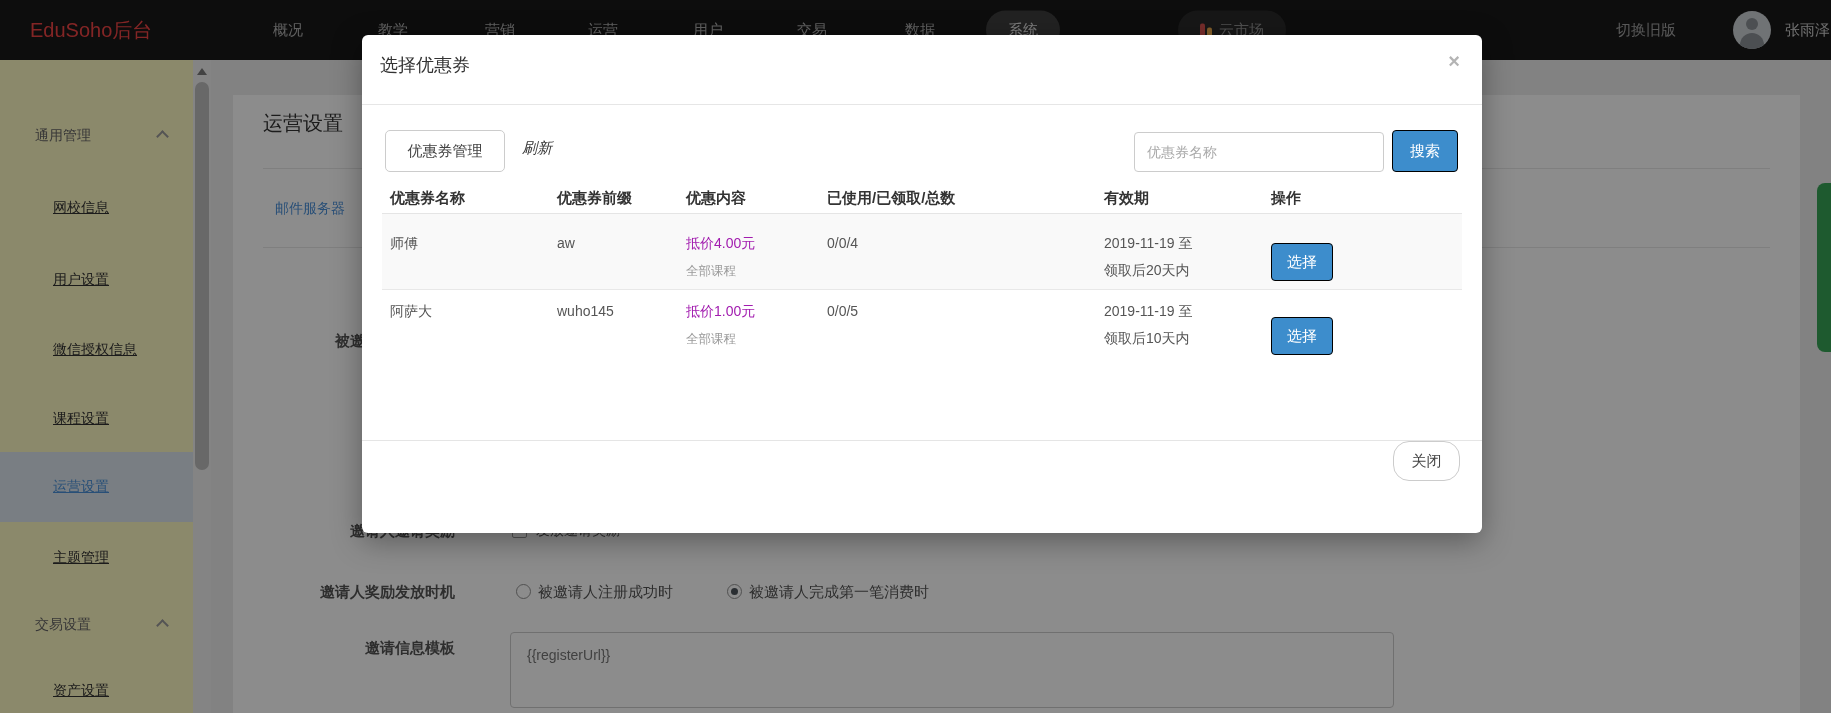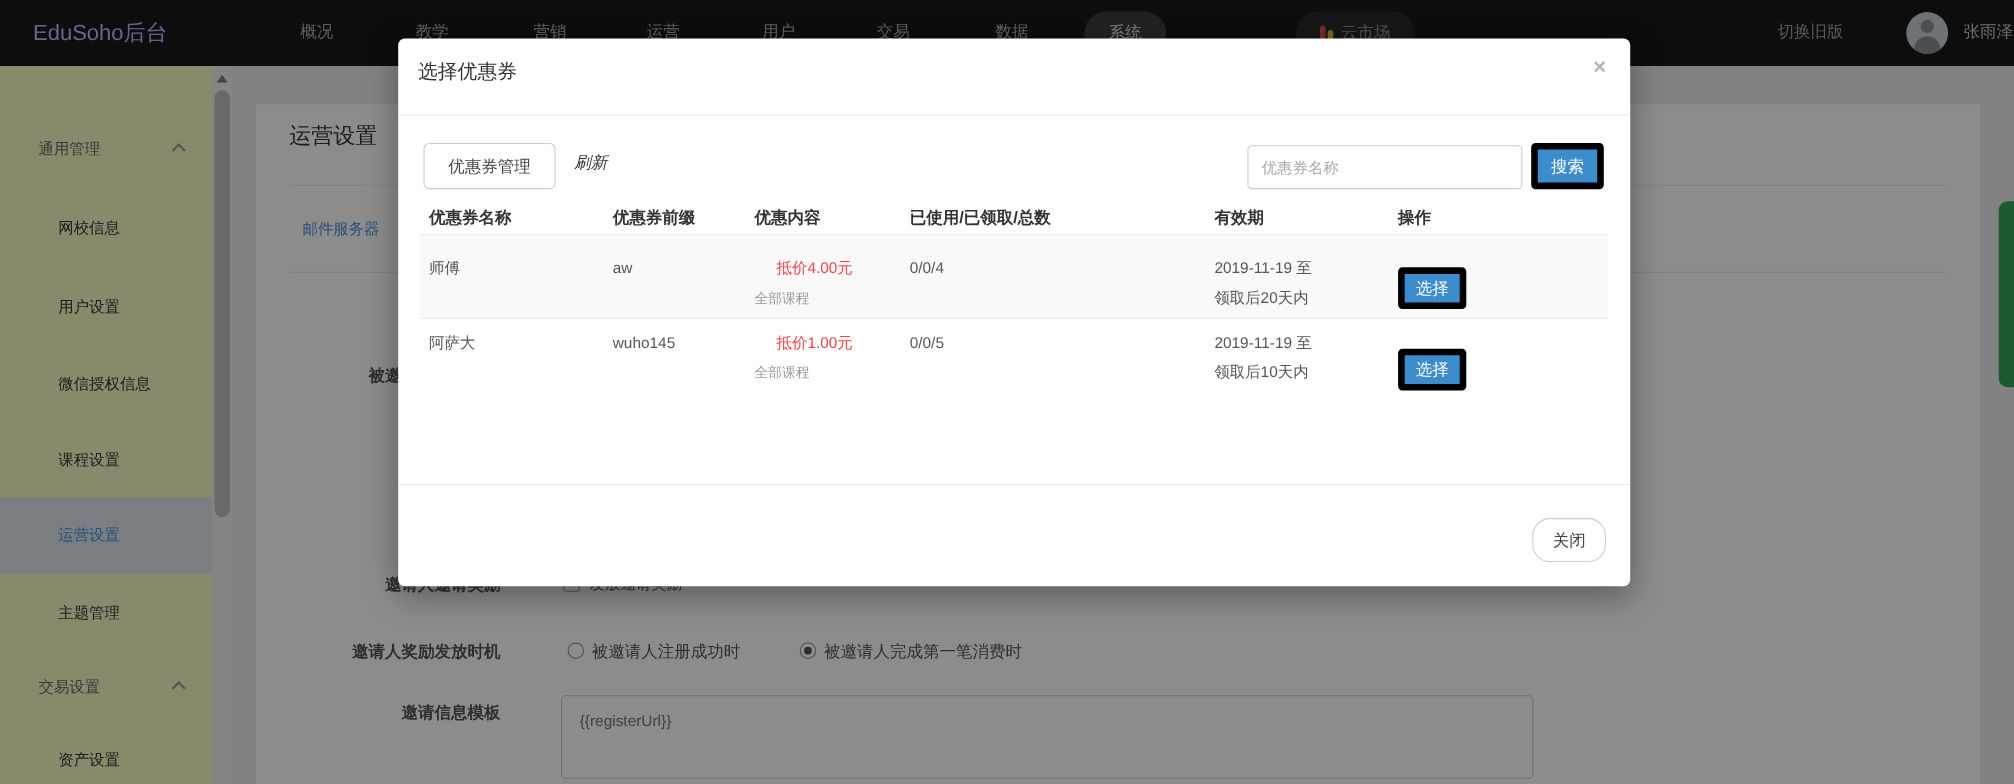--- a/index.html
+++ b/index.html
@@ -1,38 +1,38 @@
 <!DOCTYPE html>
 <html><head>
 <meta charset="utf-8">
 <style>
   * { margin:0; padding:0; box-sizing:border-box; }
   html,body { width:1831px; height:713px; overflow:hidden; }
   body { font-family:"Liberation Sans","DejaVu Sans",sans-serif; background:#ededed; position:relative; }
 
   
   .navbar { position:absolute; left:0; top:0; width:1831px; height:60px; background:#181818; z-index:10; }
-  .brand { position:absolute; left:30px; top:0; line-height:60px; color:#c4b5fd; font-size:20px; }
+  .brand { position:absolute; left:30px; top:0; line-height:60px; color:#ef4444; font-size:20px; }
   .nav-item { position:absolute; top:0; line-height:60px; color:#b0b0b0; font-size:15px; transform:translateX(-50%); cursor:pointer; }
   .nav-pill { position:absolute; top:30px; transform:translate(-50%,-50%); background:#3f3f3f; color:#e0e0e0; font-size:15px; padding:10px 22px; border-radius:20px; cursor:pointer; }
   .nav-pill.market { background:#2b2b2b; color:#929292; display:flex; align-items:center; gap:7px; }
   .market-icon { display:inline-flex; gap:2px; align-items:flex-end; height:13px; }
   .market-icon i { display:block; width:5px; border-radius:2px; }
   .market-icon .b1 { height:13px; background:#d9534f; }
   .market-icon .b2 { height:9px;  background:#f0ad4e; }
   .nav-right-link { position:absolute; top:0; line-height:60px; color:#a0a0a0; font-size:15px; cursor:pointer; }
   .avatar { position:absolute; left:1733px; top:11px; width:38px; height:38px; border-radius:50%; background:#cdd1d5; overflow:hidden; }
   .avatar .head { position:absolute; left:13px; top:7px; width:12px; height:12px; border-radius:50%; background:#8a9096; }
   .avatar .bod  { position:absolute; left:7px; top:22px; width:24px; height:16px; border-radius:12px 12px 0 0; background:#8a9096; }
   .username { position:absolute; left:1785px; top:0; line-height:60px; color:#cccccc; font-size:15px; white-space:nowrap; }
 
   
   .sidebar { position:absolute; left:0; top:60px; width:193px; height:699px; background:#fef9c3; z-index:5; }
   .side-group { position:absolute; left:35px; color:#666; font-size:14px; cursor:pointer; }
-  .side-item  { position:absolute; left:53px; color:#333; font-size:14px; cursor:pointer; }
+  .side-item  { position:absolute; left:53px; color:#333; font-size:14px; cursor:pointer;text-decoration:underline; }
   .side-active-bg { position:absolute; left:0; top:392px; width:193px; height:70px; background:#dce6ee; }
   .side-item.active { color:#4a90d9; }
   .chev { position:absolute; width:9px; height:9px; border-left:2px solid #9a9a9a; border-top:2px solid #9a9a9a; transform:rotate(45deg); }
 
   
   .vscroll { position:absolute; left:193px; top:60px; width:18px; height:653px; background:#f1f1f1; z-index:5; }
   .vscroll .arr { position:absolute; left:4px; top:8px; width:0; height:0; border-left:5px solid transparent; border-right:5px solid transparent; border-bottom:7px solid #7a7a7a; }
   .vscroll .thumb { position:absolute; left:2px; top:22px; width:14px; height:388px; background:#bdbdbd; border-radius:7px; }
 
   
@@ -50,37 +50,37 @@
   
   .green-tab { position:absolute; left:1817px; top:183px; width:14px; height:169px; background:#37a457; border-radius:8px 0 0 8px; z-index:6; }
 
   
   .backdrop { position:absolute; left:0; top:0; width:1831px; height:713px; background:rgba(0,0,0,0.45); z-index:50; }
   .modal { position:absolute; left:362px; top:35px; width:1120px; height:498px; background:#fff; border-radius:6px; box-shadow:0 8px 30px rgba(0,0,0,0.35); z-index:100; }
   .modal-title { position:absolute; left:18px; top:18px; font-size:18px; color:#333; font-weight:500; }
   .modal-close { position:absolute; right:22px; top:16px; font-size:20px; font-weight:bold; color:#b4b4b4; cursor:pointer; line-height:1; }
   .modal-hdiv { position:absolute; left:0; top:69px; width:1120px; height:1px; background:#e6e6e6; }
   .btn-default { background:#fff; border:1px solid #ccc; border-radius:5px; color:#444; font-size:15px; cursor:pointer; font-family:inherit; }
-  .btn-primary { background:#3d8dcc; border:6px solid #000000; border-radius:4px; color:#fff; font-size:15px; cursor:pointer; font-family:inherit; }
+  .btn-primary { background:#3d8dcc; border:1px solid #000000; border-radius:4px; color:#fff; font-size:15px; cursor:pointer; font-family:inherit; }
   .manage-btn { position:absolute; left:23px; top:95px; width:120px; height:42px; }
   .refresh-btn { position:absolute; left:160px; top:104px; font-size:15px; color:#333; cursor:pointer;font-style:italic; }
   .search-input { position:absolute; left:772px; top:97px; width:250px; height:40px; border:1px solid #ccc; border-radius:4px; padding:0 12px; font-size:14px; color:#555; font-family:inherit; outline:none; }
   .search-input::placeholder { color:#aaa; }
   .search-btn { position:absolute; left:1030px; top:95px; width:66px; height:42px; }
 
   .th { position:absolute; top:154px; font-size:15px; font-weight:bold; color:#333; white-space:nowrap; }
   .thead-line { position:absolute; left:20px; top:178px; width:1080px; height:1px; background:#e5e5e5; }
   .row1-bg { position:absolute; left:20px; top:179px; width:1080px; height:75px; background:#f9f9f9; }
   .row1-line { position:absolute; left:20px; top:254px; width:1080px; height:1px; background:#e8e8e8; }
   .td { position:absolute; font-size:14px; color:#555; white-space:nowrap;text-align:right; }
-  .td.red { color:#ef4444;margin-left:20px; }
+  .td.red { color:#a21caf; }
   .td.sub { font-size:12.5px; color:#999; }
   .pick-btn { position:absolute; width:62px; height:38px; }
   .modal-fdiv { position:absolute; left:0; top:405px; width:1120px; height:1px; background:#e5e5e5; }
-  .close-btn { position:absolute; left:1031px; top:436px; width:67px; height:40px; border-radius:16px; }
+  .close-btn { position:absolute; left:1031px; top:406px; width:67px; height:40px; border-radius:16px; }
 
   
   .c1 { left:28px; } .c2 { left:195px; } .c3 { left:324px; } .c4 { left:465px; } .c5 { left:742px; } .c6 { left:909px; }
 </style>
 </head>
 <body>
 
 <header class="navbar">
   <div class="brand">EduSoho后台</div>
   <div class="nav-item" style="left:288px">概况</div>

